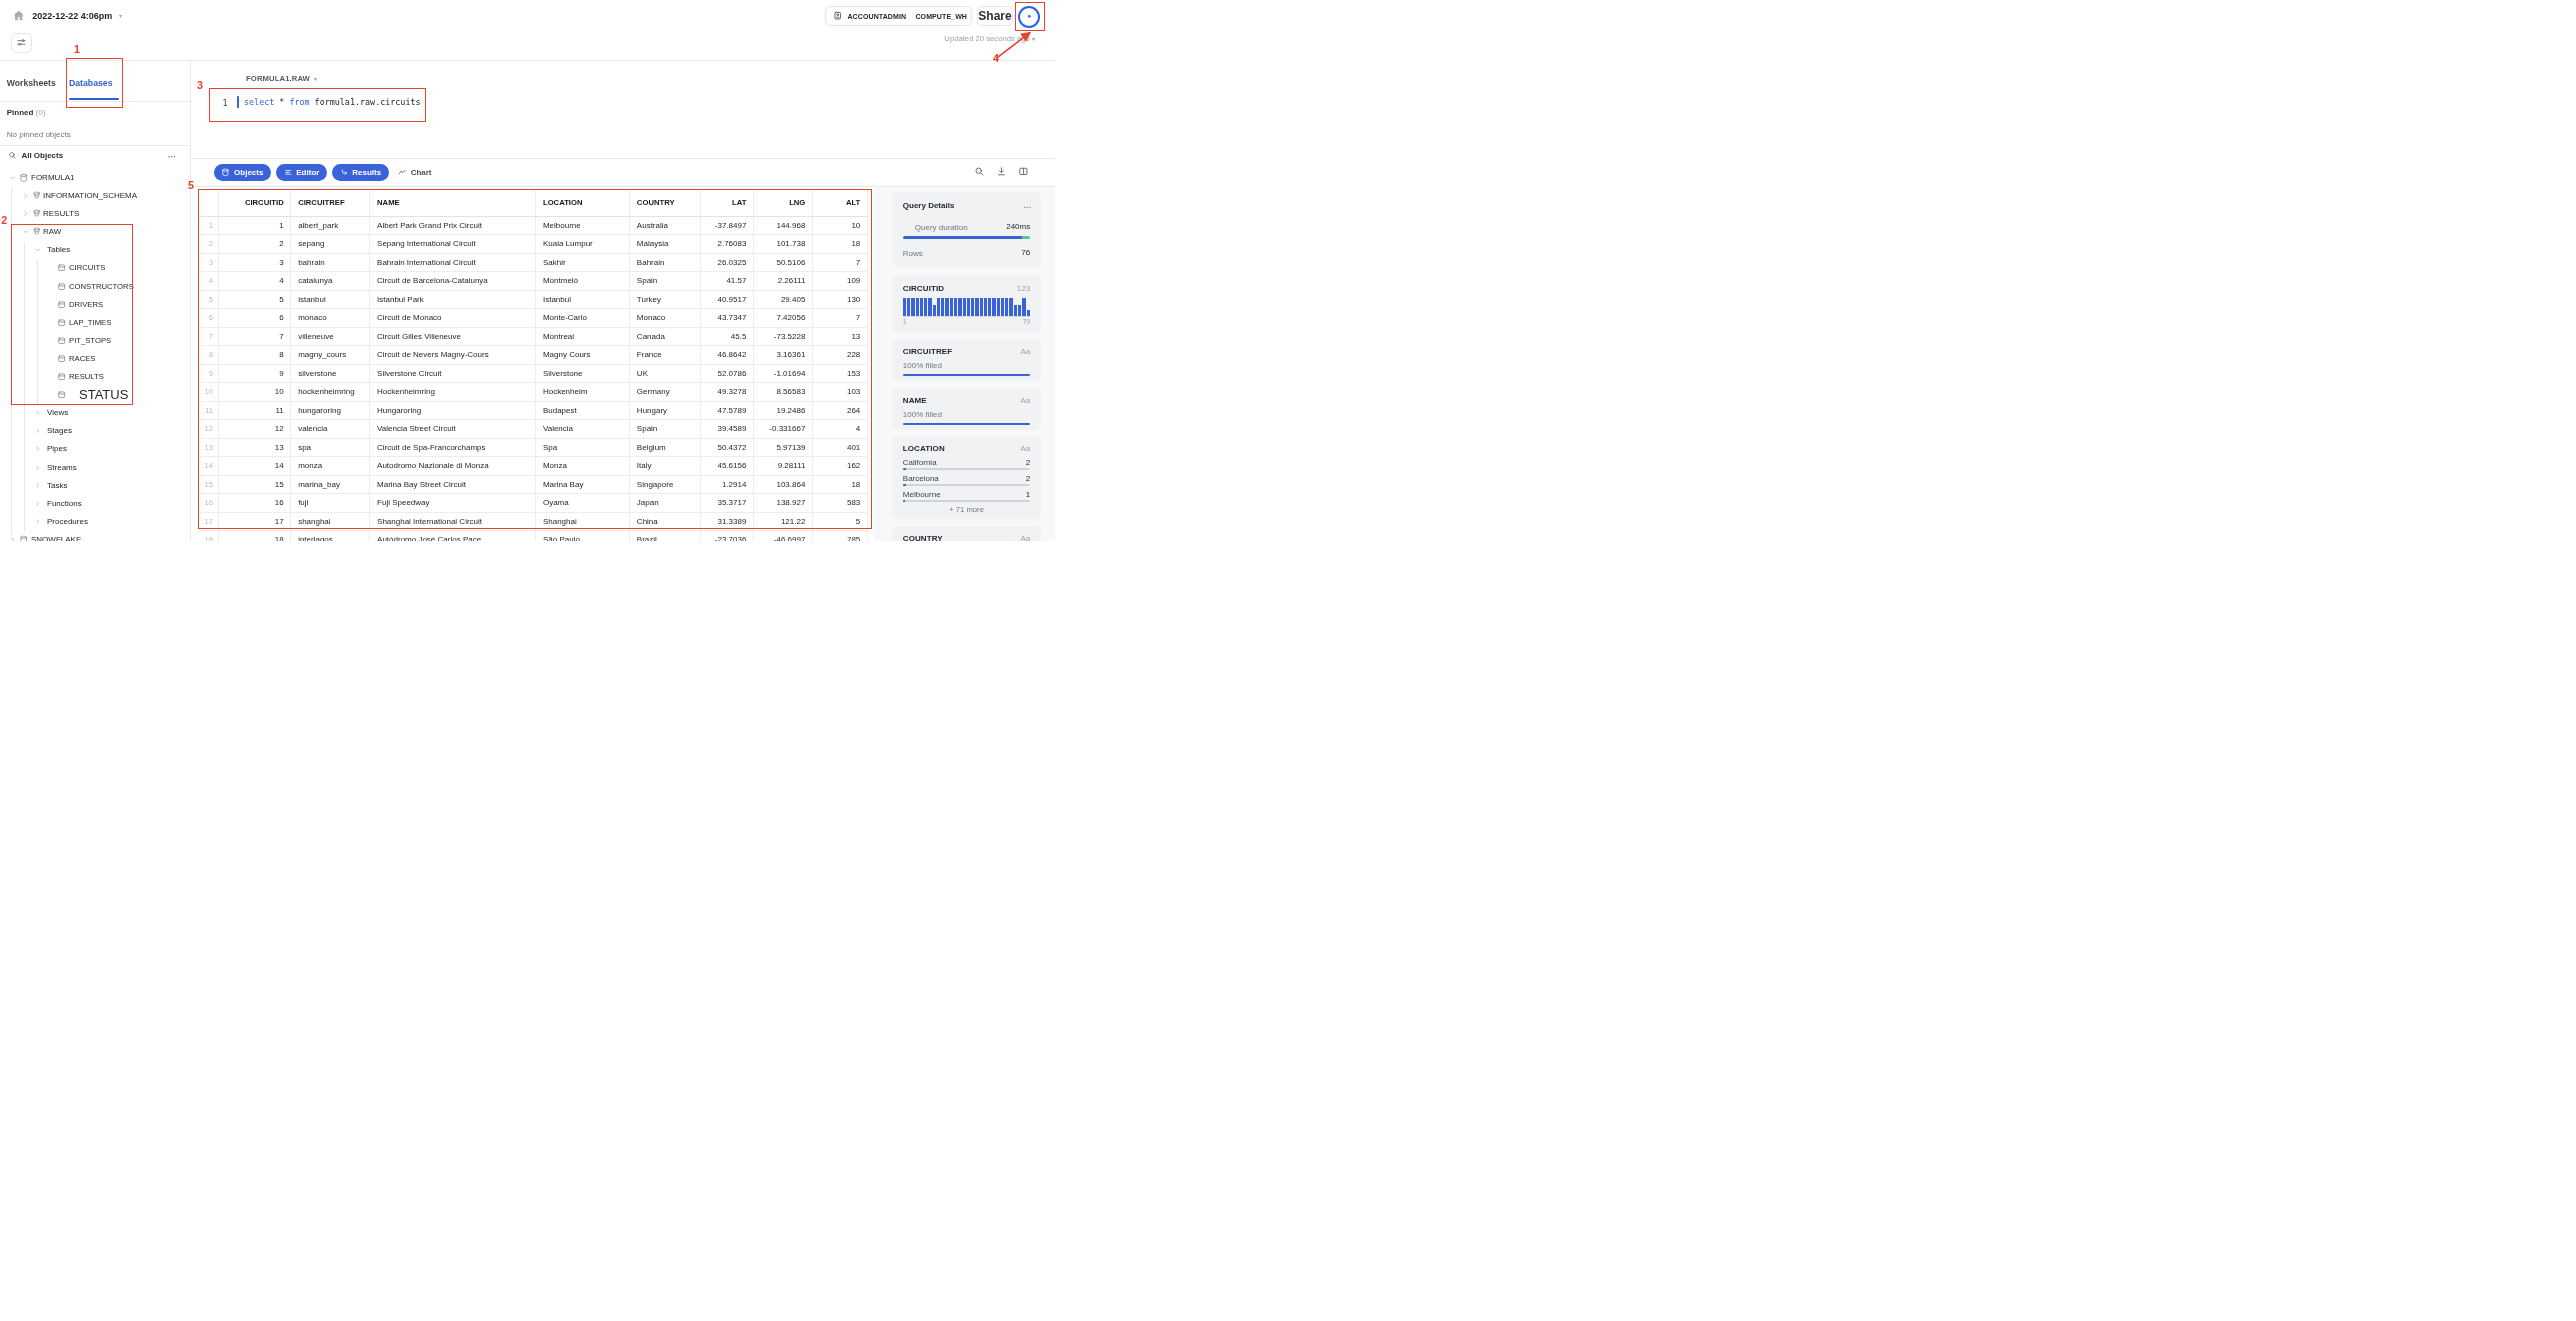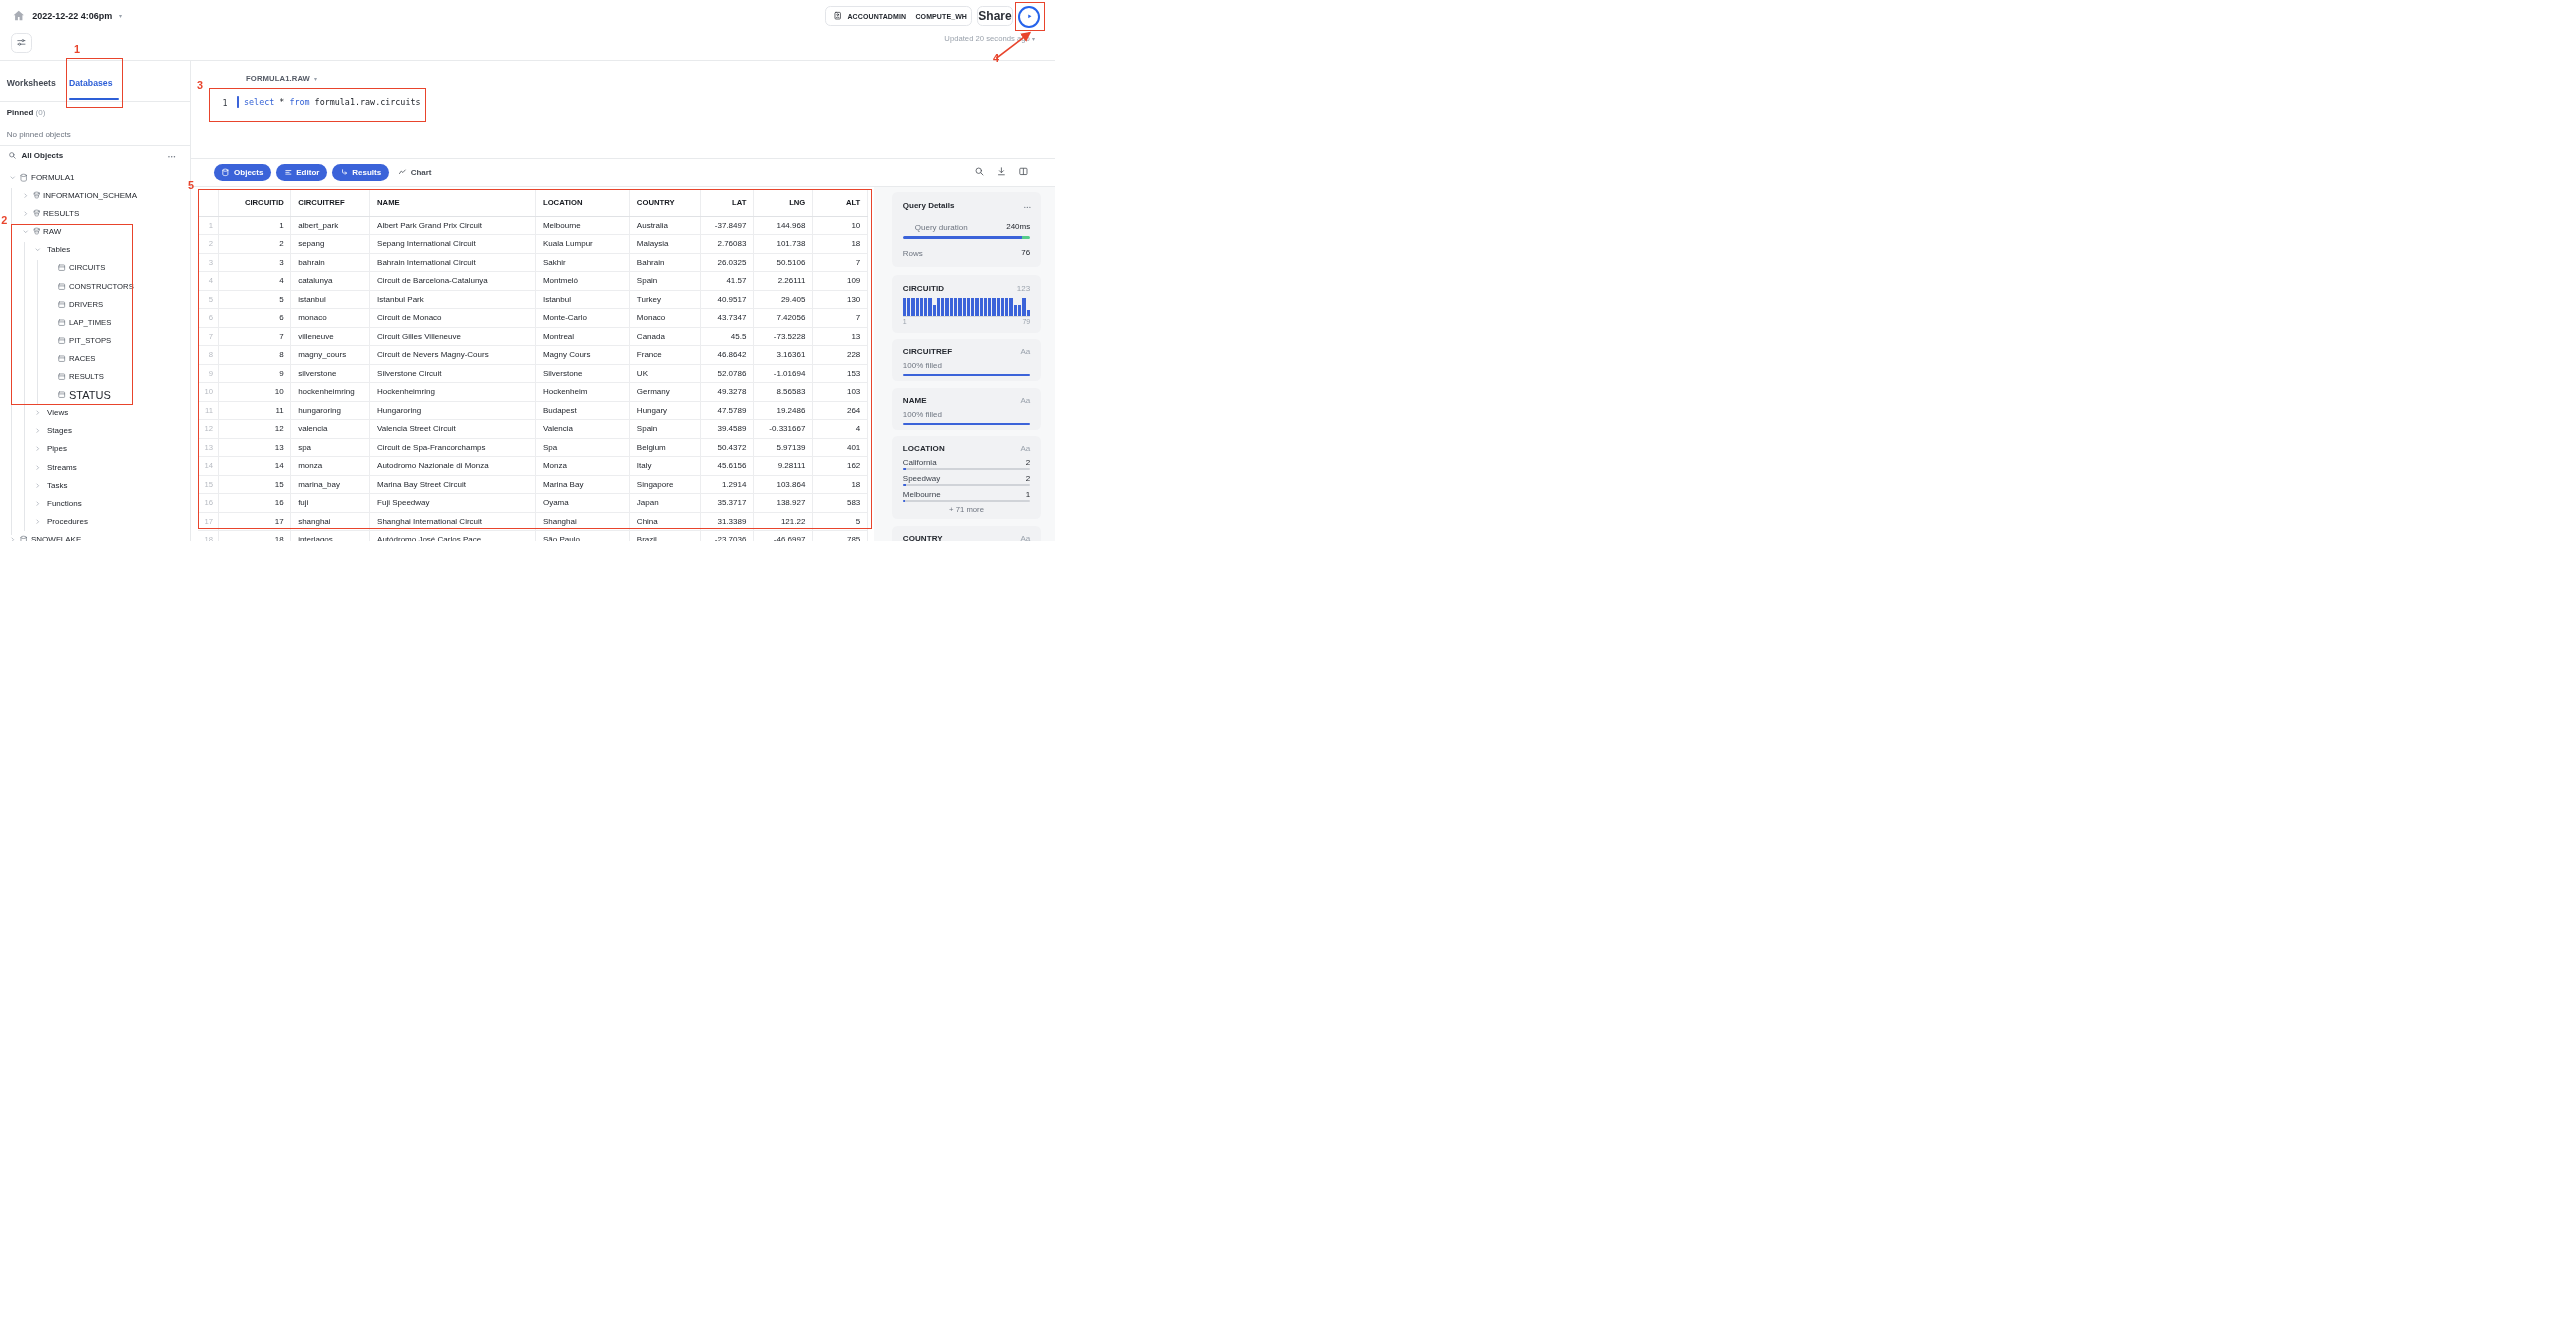--- a/index.html
+++ b/index.html
@@ -280,21 +280,21 @@
         </span>
         <span class="lbl" style="left: 69px; font-size: 7.7px;">RESULTS</span>
       </div>
       <div class="tree-row" style="top: 386px;">
         <span class="icn" style="position: absolute; left: 57px; top: 4.4px; color: rgb(110, 117, 128);">
           <svg width="9.4" height="9.4" viewBox="0 0 24 24" fill="none" stroke="currentColor" stroke-width="1.7" stroke-linecap="round" stroke-linejoin="round">
             <rect x="4.5" y="5" width="15" height="14" rx="2"></rect>
             <path d="M4.5 10h15"></path>
           </svg>
         </span>
-        <span class="lbl" style="left: 69px; font-size: 11px;">STATUS</span>
+        <span class="lbl" style="left: 79px; font-size: 13px;">STATUS</span>
       </div>
       <div class="tree-row" style="top: 404px;">
         <span class="icn" style="position: absolute; left: 34px; top: 5.4px; color: rgb(154, 162, 172);">
           <svg width="7.4" height="7.4" viewBox="0 0 24 24" fill="none" stroke="currentColor" stroke-width="2.2" stroke-linecap="round" stroke-linejoin="round">
             <path d="M9.5 6.5L15 12l-5.5 5.5"></path>
           </svg>
         </span>
         <span class="lbl" style="left: 47px;">Views</span>
       </div>
       <div class="tree-row" style="top: 422px;">
@@ -715,21 +715,21 @@
 
   <div class="card" style="top:436px;height:83px;">
     <div class="in colname" style="left:10.8px;top:8px;">LOCATION</div>
     <div class="in coltype" style="right:10.8px;top:8px;">Aa</div>
     <div id="loc-rows">
         <div style="position: absolute; left: 10.8px; top: 21.5px; font-size: 8px; color: rgb(60, 66, 76);">California</div>
         <div style="position: absolute; right: 10.8px; top: 21.5px; font-size: 8px; color: rgb(35, 39, 46);">2</div>
         <div class="locbar" style="left: 10.8px; top: 32px; width: 127px;">
           <i style="width: 3.4px;"></i>
         </div>
-        <div style="position: absolute; left: 10.8px; top: 38px; font-size: 8px; color: rgb(60, 66, 76);">Speedway</div>
+        <div style="position: absolute; left: 10.8px; top: 38px; font-size: 8px; color: rgb(60, 66, 76);">Barcelona</div>
         <div style="position: absolute; right: 10.8px; top: 38px; font-size: 8px; color: rgb(35, 39, 46);">2</div>
         <div class="locbar" style="left: 10.8px; top: 48px; width: 127px;">
           <i style="width: 3.4px;"></i>
         </div>
         <div style="position: absolute; left: 10.8px; top: 54px; font-size: 8px; color: rgb(60, 66, 76);">Melbourne</div>
         <div style="position: absolute; right: 10.8px; top: 54px; font-size: 8px; color: rgb(35, 39, 46);">1</div>
         <div class="locbar" style="left: 10.8px; top: 64px; width: 127px;">
           <i style="width: 2px;"></i>
         </div>
       </div>

